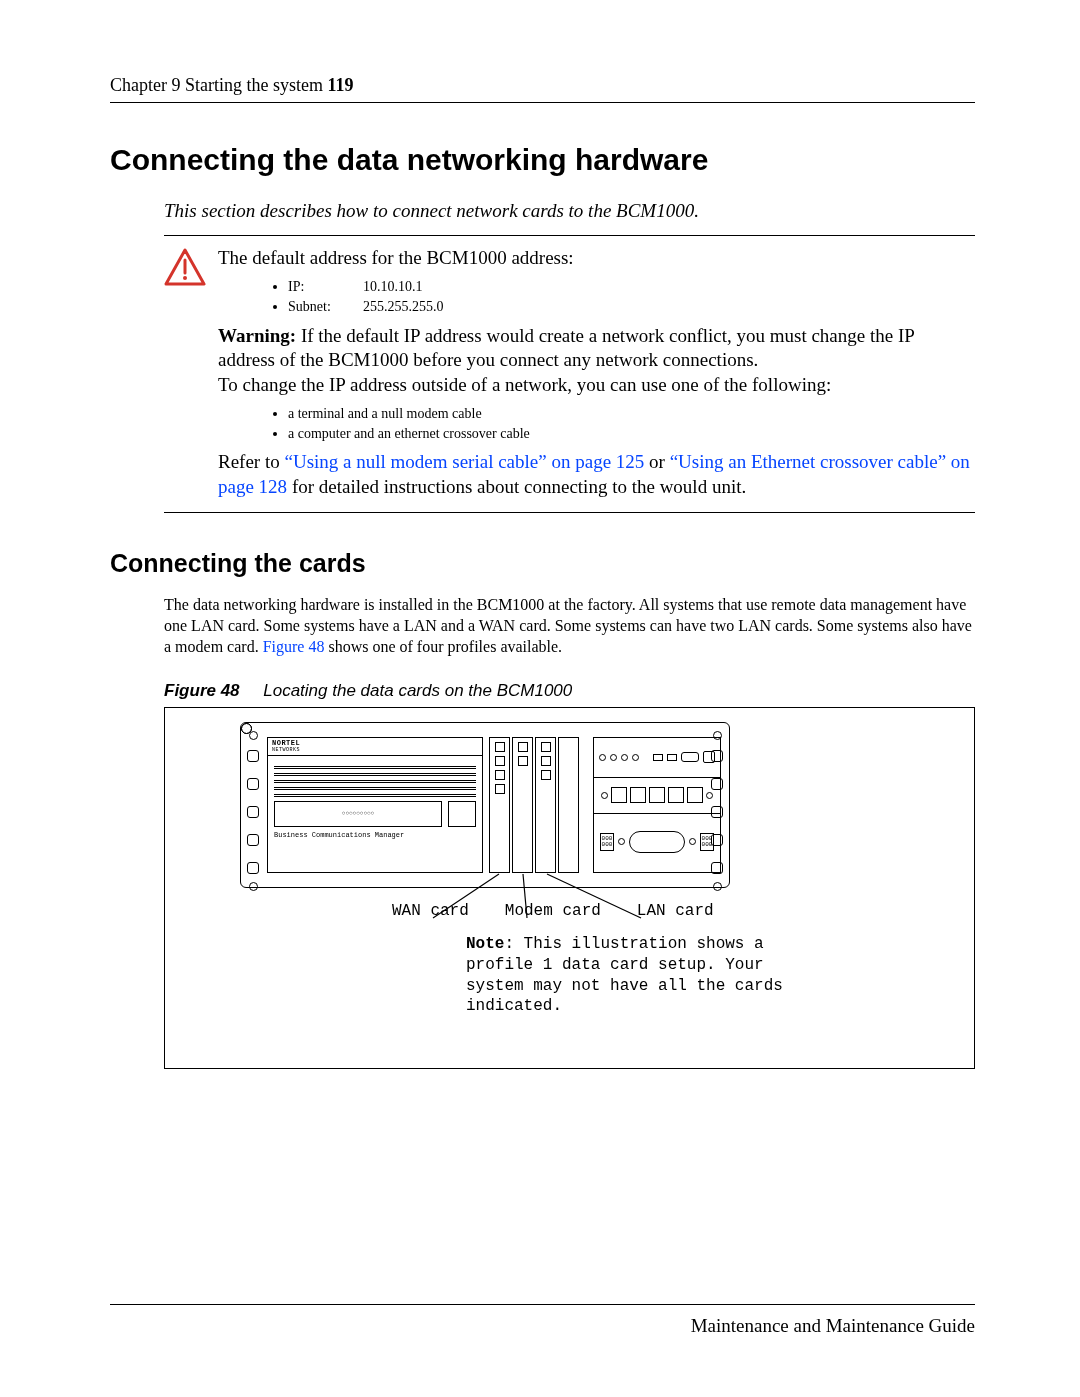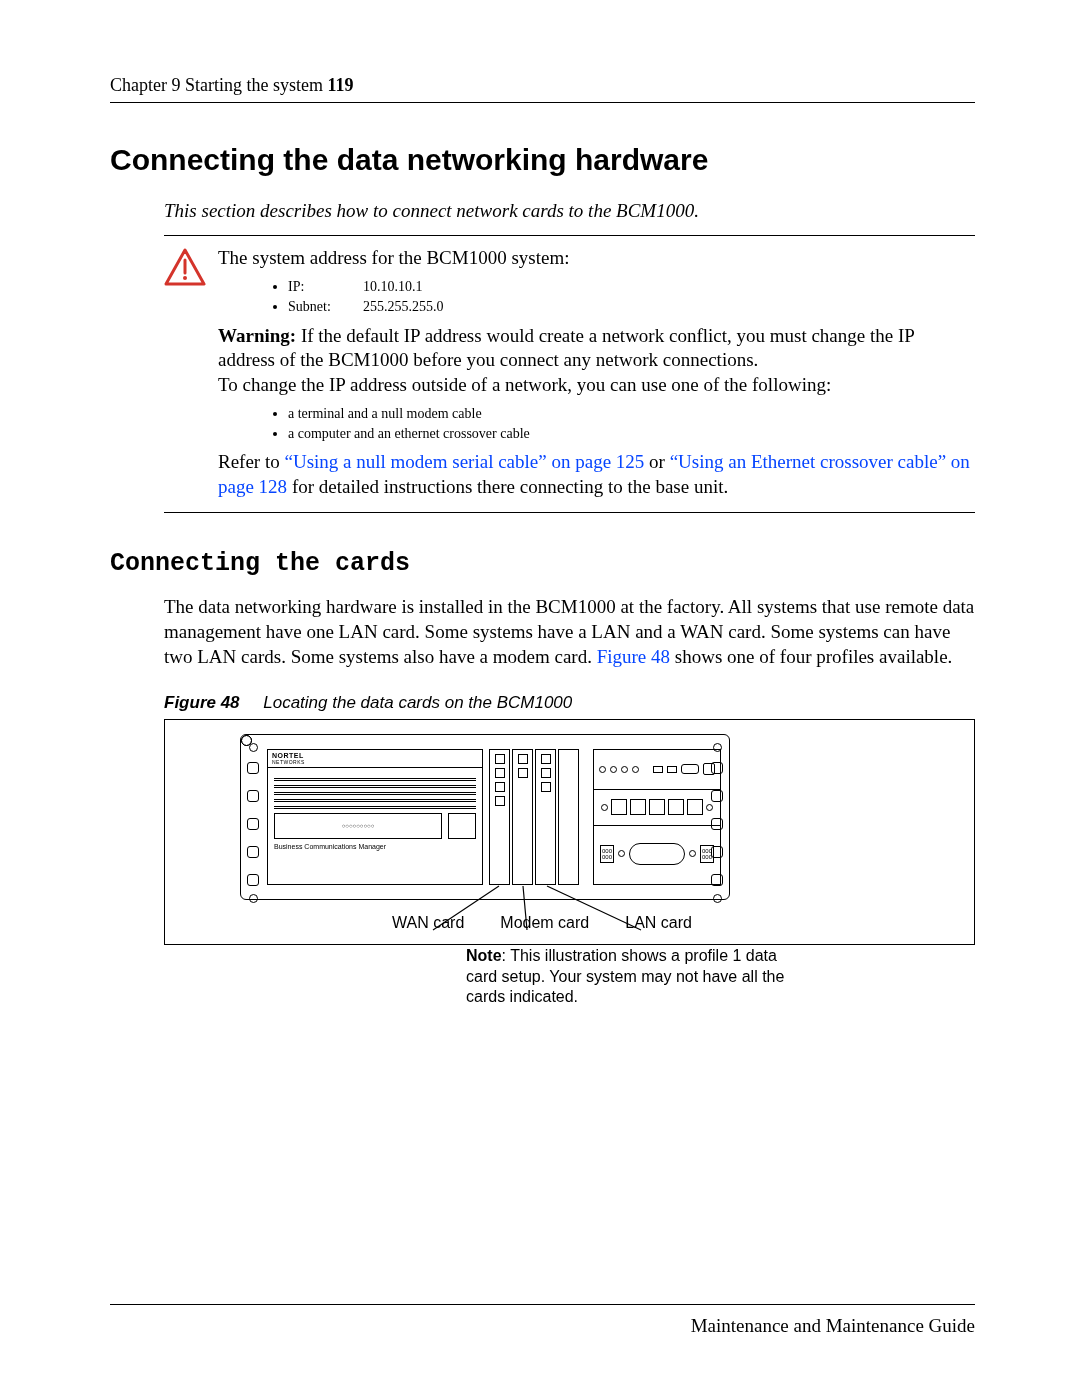--- a/index.html
+++ b/index.html
@@ -47,46 +47,46 @@
   }
   .warn-icon-col { width: 54px; flex: 0 0 54px; padding-top: 2px; }
   .warn-body { flex: 1; font-size: 19px; line-height: 1.3; }
   .warn-body b { font-weight: bold; }
   .warn-bullets { margin: 6px 0 6px 70px; }
   .warn-bullets li { list-style: disc; font-size: 14px; line-height: 1.45; }
   .ip-row { display: flex; }
   .ip-row .l { width: 75px; }
   .link { color: #0645ff; }
   .h2 {
-    font-family: Liberation Mono, monospace;
+    font-family: Liberation Sans, sans-serif;
     font-weight: bold;
     font-size: 25px;
     margin-top: 36px;
     margin-bottom: 16px;
   }
   .para {
-    font-size: 19px;
+    font-size: 16px;
     line-height: 1.32;
     margin-left: 54px;
   }
   .fig-caption {
     font-family: Helvetica, Arial, sans-serif;
     font-size: 17px;
     margin-left: 54px;
     margin-top: 24px;
     margin-bottom: 6px;
     font-style: italic;
   }
   .fig-caption b { font-weight: bold; }
   .figure-frame {
     margin-left: 54px;
     border: 1.3px solid #000;
-    height: 226px;
+    height: 362px;
     position: relative;
-    font-family: Liberation Sans, sans-serif;
+    font-family: Liberation Mono, monospace;
   }
   
   .device {
     position: absolute;
     left: 75px; top: 14px;
     width: 490px; height: 166px;
     border: 1.5px solid #000;
     border-radius: 6px;
   }
   .device::before, .device::after {
@@ -177,21 +177,21 @@
 
   <div class="warn-box">
     <div class="warn-icon-col">
       <svg width="42" height="38" viewBox="0 0 42 38">
         <polygon points="21,2 40,36 2,36" fill="none" stroke="#d4342b" stroke-width="3" stroke-linejoin="round"></polygon>
         <line x1="21" y1="12" x2="21" y2="25" stroke="#d4342b" stroke-width="3" stroke-linecap="round"></line>
         <circle cx="21" cy="30" r="2" fill="#d4342b"></circle>
       </svg>
     </div>
     <div class="warn-body">
-      <p>The system address for the BCM1000 system:</p>
+      <p>The default address for the BCM1000 address:</p>
       <ul class="warn-bullets">
         <li>
           <span class="ip-row">
               <span class="l">IP:</span>
               <span>10.10.10.1</span>
             </span>
         </li>
         <li>
           <span class="ip-row">
               <span class="l">Subnet:</span>
@@ -201,21 +201,21 @@
       </ul>
       <p>
         <b>Warning:</b><span> If the default IP address would create a network conflict, you must change the IP address of the BCM1000 before you connect any network connections.</span>
       </p>
       <p>To change the IP address outside of a network, you can use one of the following:</p>
       <ul class="warn-bullets">
         <li>a terminal and a null modem cable</li>
         <li>a computer and an ethernet crossover cable</li>
       </ul>
       <p>
-        <span>Refer to </span><span class="link">“Using a null modem serial cable” on page 125</span><span> or </span><span class="link">“Using an Ethernet crossover cable” on page 128</span><span> for detailed instructions there connecting to the base unit.</span>
+        <span>Refer to </span><span class="link">“Using a null modem serial cable” on page 125</span><span> or </span><span class="link">“Using an Ethernet crossover cable” on page 128</span><span> for detailed instructions about connecting to the would unit.</span>
       </p>
     </div>
   </div>
 
   <h2 class="h2">Connecting the cards</h2>
 
   <p class="para">
     <span>The data networking hardware is installed in the BCM1000 at the factory. All systems that use remote data management have one LAN card. Some systems have a LAN and a WAN card. Some systems can have two LAN cards. Some systems also have a modem card. </span><span class="link">Figure 48</span><span> shows one of four profiles available.</span>
   </p>
 

